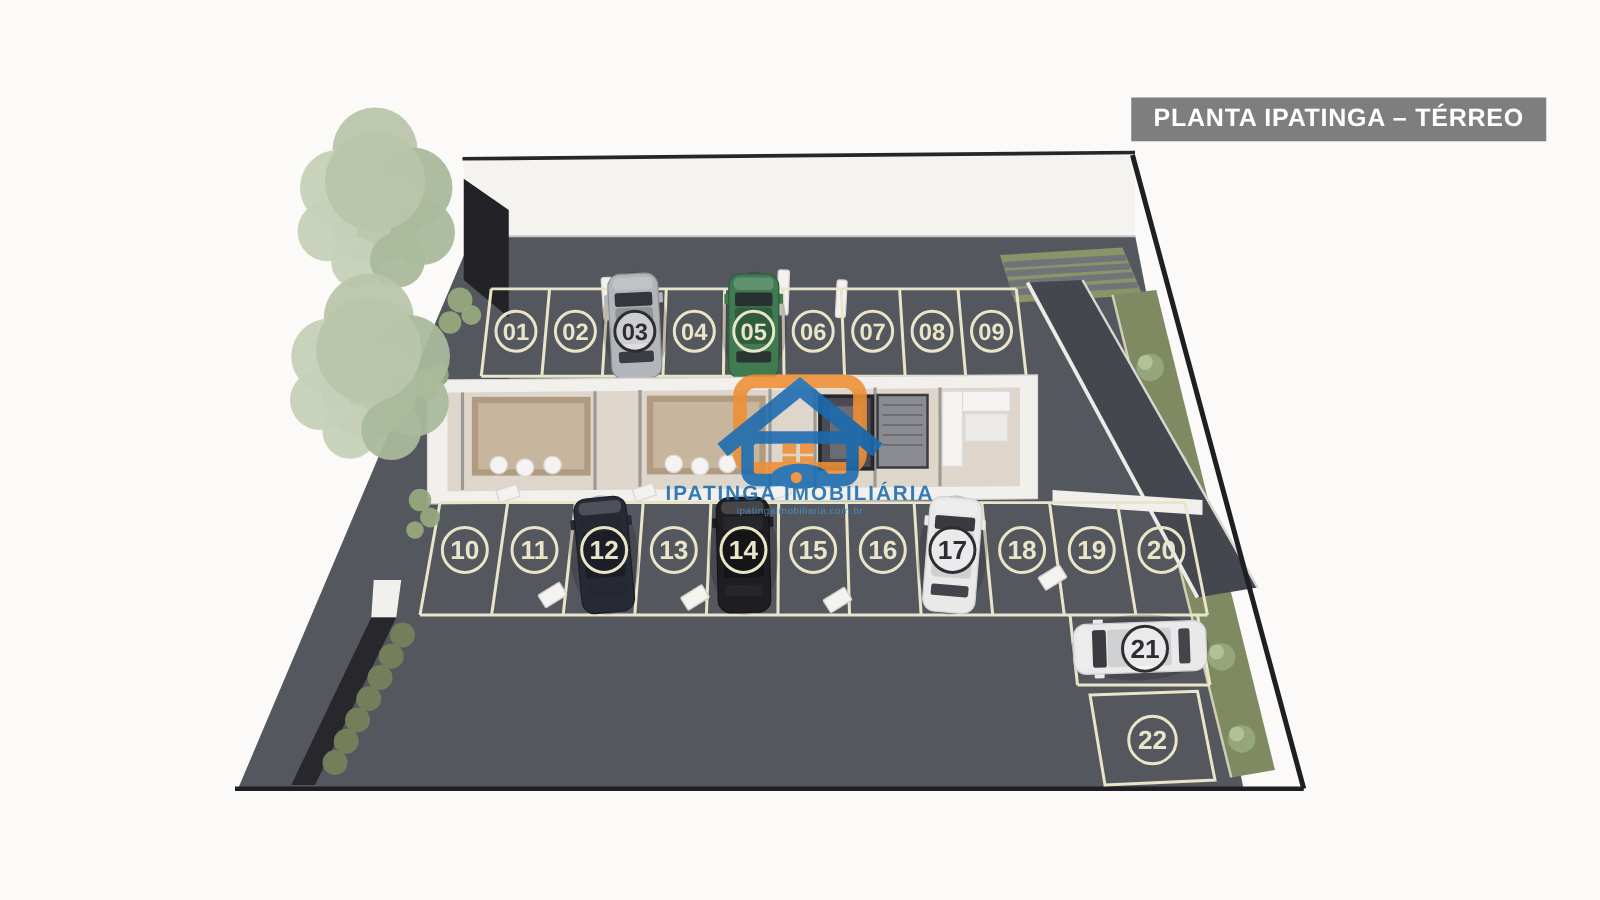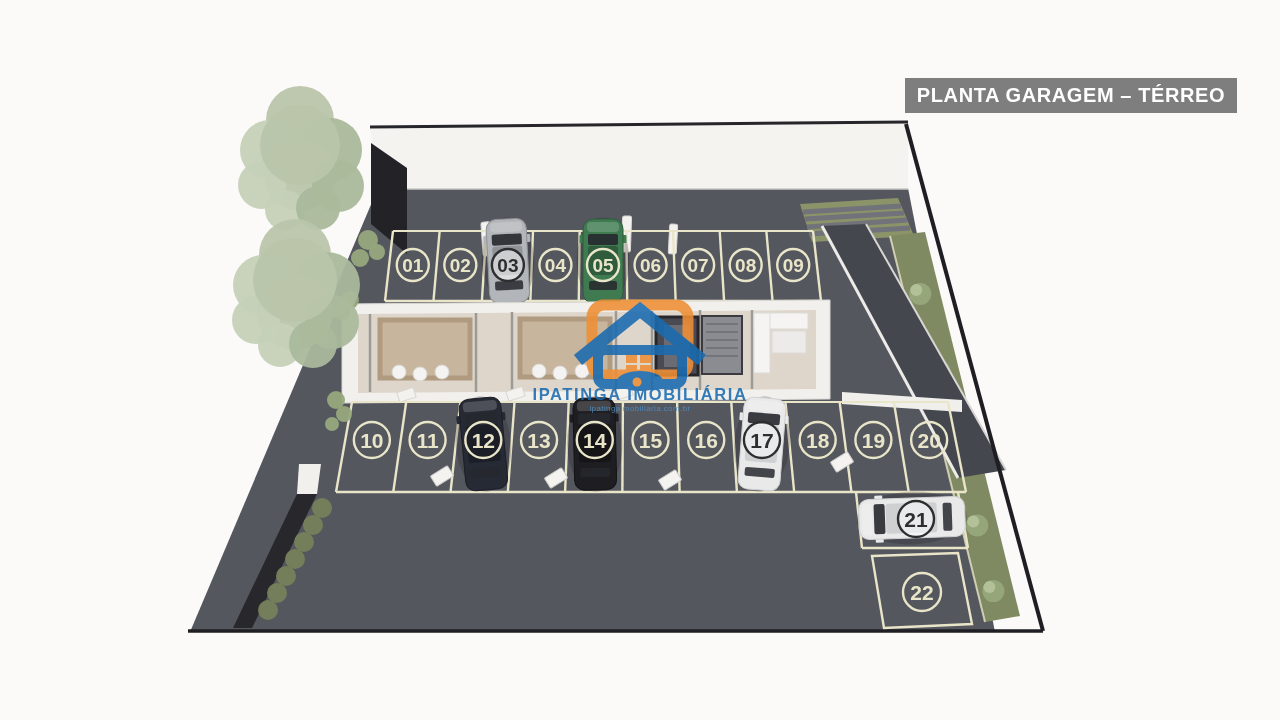--- a/index.html
+++ b/index.html
@@ -354,14 +354,14 @@
         <rect x="626" y="365" width="11" height="8"></rect>
           <rect x="640" y="365" width="11" height="8"></rect>
       </g>
       <ellipse cx="640" cy="381" rx="23" ry="10" fill="#1a6bb0"></ellipse>
       <circle cx="637" cy="382" r="4.5" fill="#ef8f35"></circle>
       <text x="640" y="396" text-anchor="middle" dominant-baseline="middle" class="wm-name" font-size="16.5" fill="#1a6bb0">IPATINGA IMOBILIÁRIA</text>
       <text x="640" y="409" text-anchor="middle" dominant-baseline="middle" class="wm-url" font-size="8" fill="#4b8fc6">ipatingaimobiliaria.com.br</text>
     </g>
   </svg>
 
-  <div class="banner" style="background: rgb(126, 126, 126);">PLANTA GARAGEM – TÉRREO</div>
+  <div class="banner" style="background: rgb(126, 126, 126);">PLANTA IPATINGA – TÉRREO</div>
 </div>
 
 </body></html>

